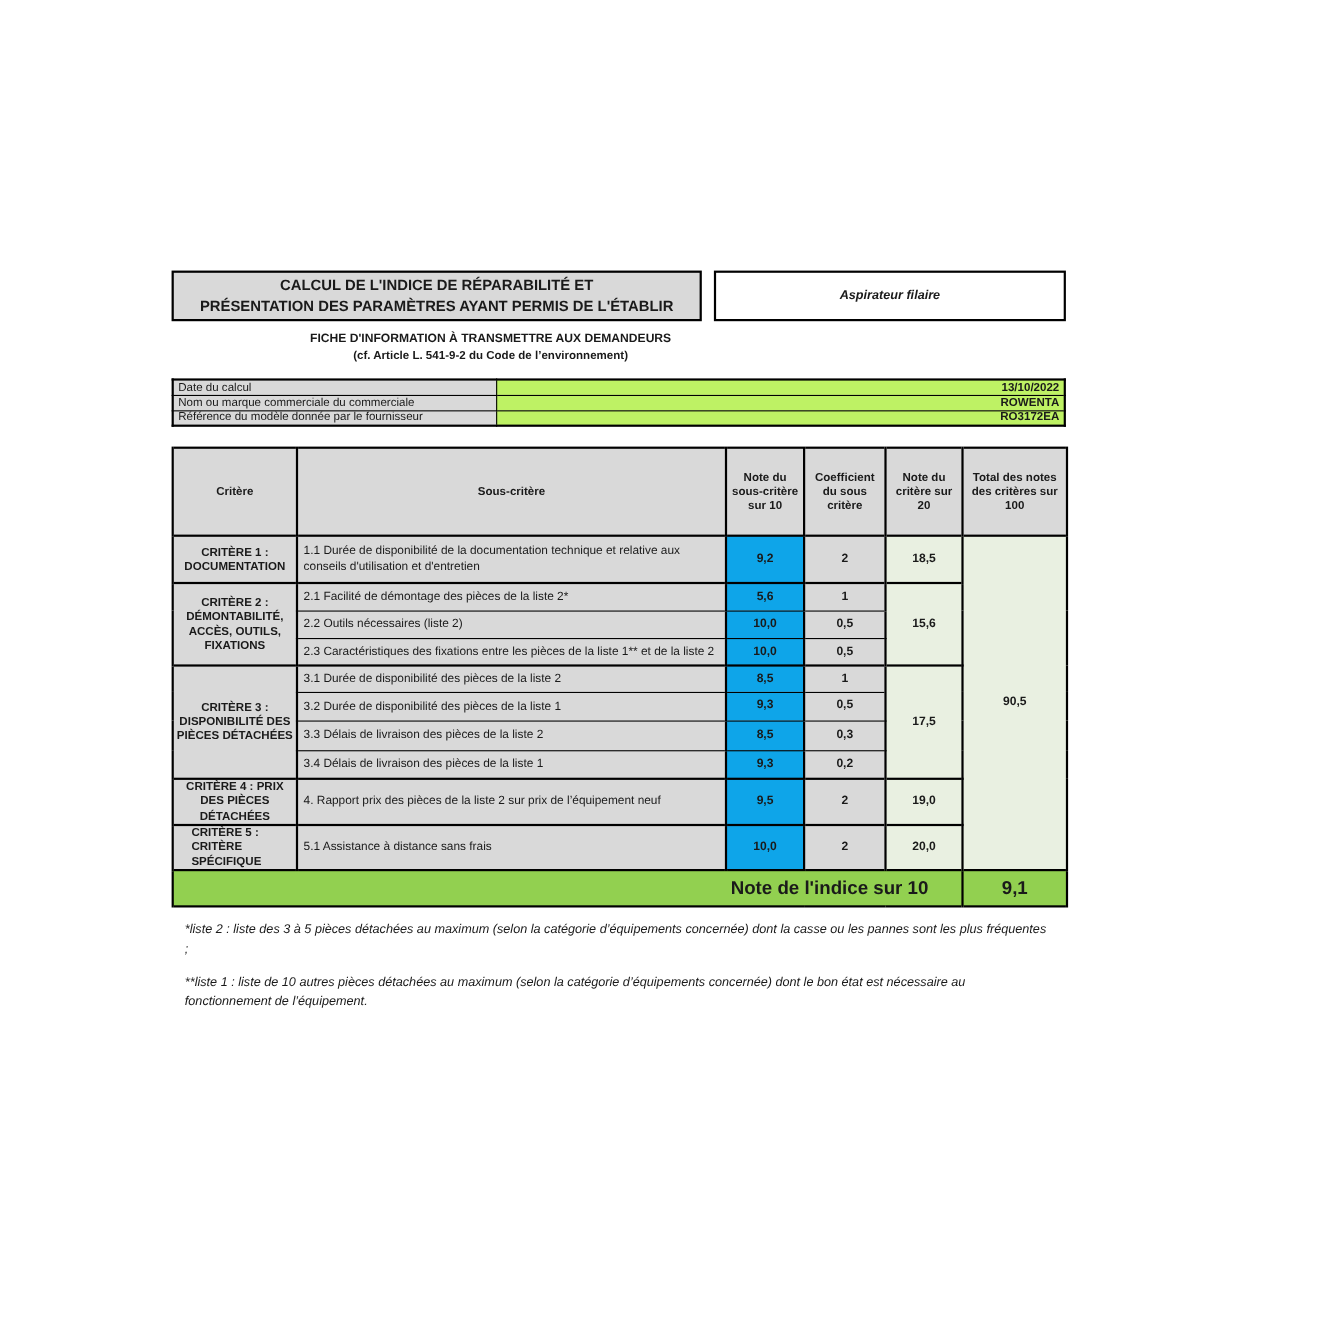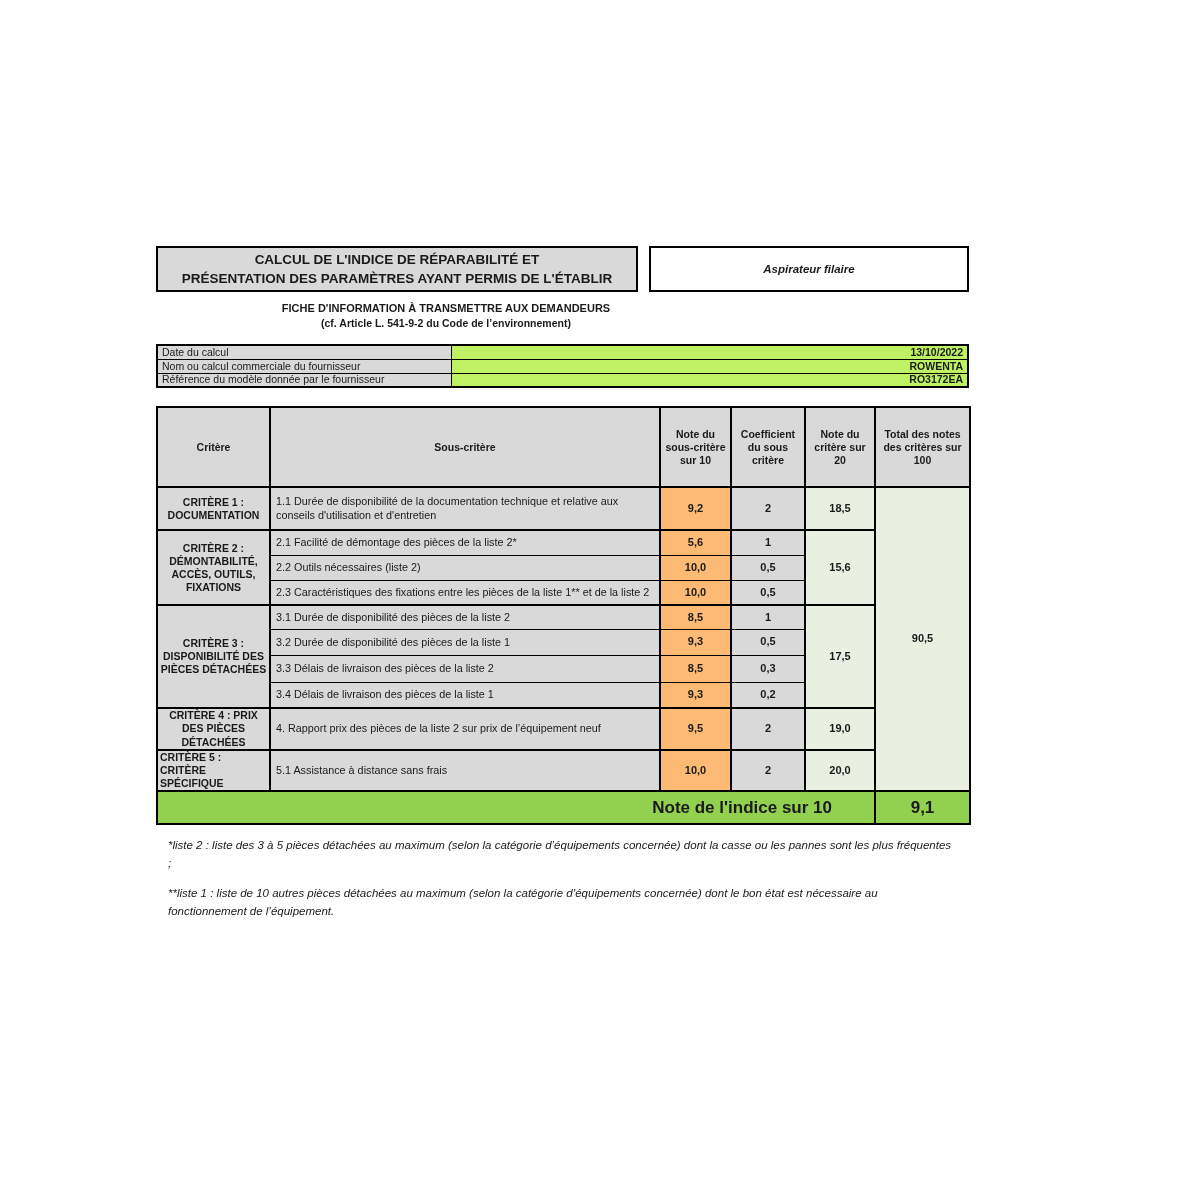--- a/index.html
+++ b/index.html
@@ -89,43 +89,43 @@
     text-align: center;
     padding: 0 2px;
   }
   td.crit {
     background: #d9d9d9;
     font-weight: bold;
     font-size: 10.5px;
     text-align: center;
     padding: 0 2px;
   }
-  td.crit-left { text-align: left; padding: 0 2px; }
+  td.crit-left { text-align: left; padding: 0 16px; }
   td.sub {
     background: #d9d9d9;
     font-size: 10.8px;
     text-align: left;
     padding: 1px 5px;
   }
-  td.n10 { background: #fdba74; font-weight: bold; font-size: 11px; text-align: center; }
+  td.n10 { background: #0ea5e9; font-weight: bold; font-size: 11px; text-align: center; }
   td.coef { background: #d9d9d9; font-weight: bold; font-size: 11px; text-align: center; }
   td.n20 { background: #e9f0e1; font-weight: bold; font-size: 11px; text-align: center; }
   td.total { background: #e9f0e1; font-weight: bold; font-size: 11px; text-align: center; }
   tr.h43 > td { height: 43px; }
   tr.h25 > td { height: 25px; }
   tr.h24 > td { height: 24px; }
   tr.h26 > td { height: 26px; }
   tr.h27 > td { height: 27px; }
   tr.h35 > td { height: 35px; }
   tr.h30 > td { height: 30px; }
   tr.hbar > td { height: 33px; }
   td.bar-label {
     background: #92d050;
     text-align: right;
-    padding-right: 42px;
+    padding-right: 30px;
     font-weight: bold;
     font-size: 17px;
   }
   td.bar-val {
     background: #92d050;
     text-align: center;
     font-weight: bold;
     font-size: 17px;
   }
 
@@ -158,21 +158,21 @@
     <div class="subtitle-line2">(cf. Article L. 541-9-2 du Code de l’environnement)</div>
   </div>
 
   <table class="info">
     <tbody>
       <tr>
         <td class="ilabel">Date du calcul</td>
         <td class="ivalue">13/10/2022</td>
       </tr>
       <tr>
-        <td class="ilabel">Nom ou calcul commerciale du fournisseur</td>
+        <td class="ilabel">Nom ou marque commerciale du commerciale</td>
         <td class="ivalue">ROWENTA</td>
       </tr>
       <tr>
         <td class="ilabel">Référence du modèle donnée par le fournisseur</td>
         <td class="ivalue">RO3172EA</td>
       </tr>
     </tbody>
   </table>
 
   <table class="main">

